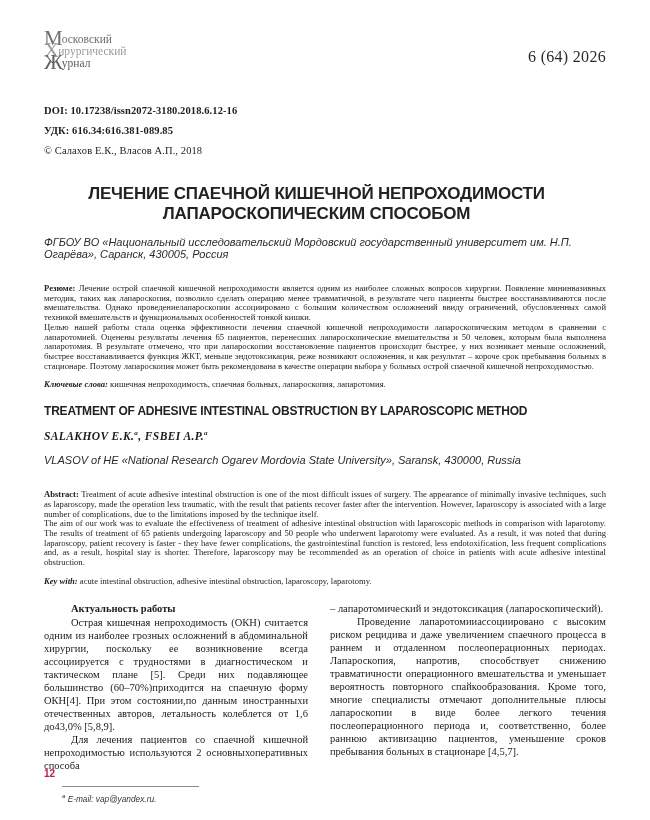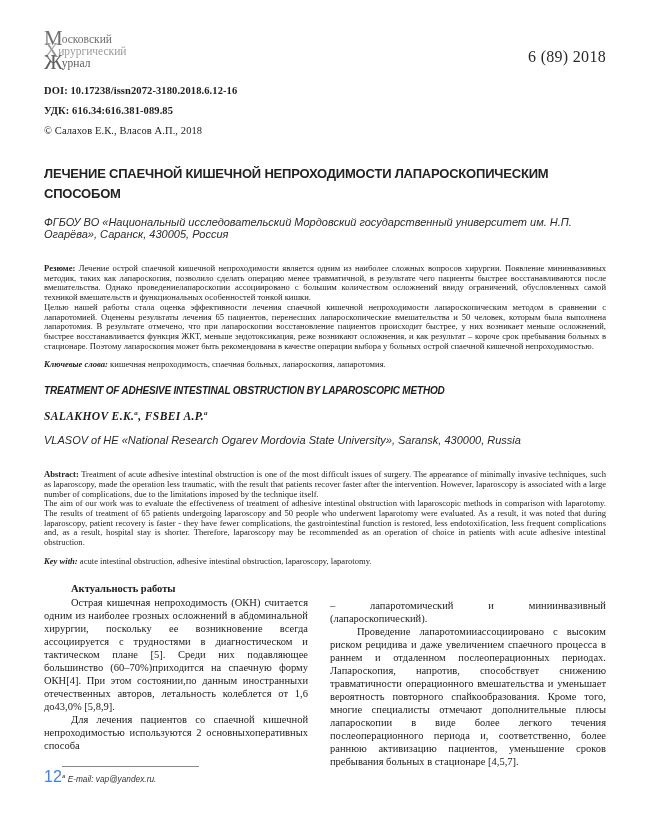--- a/index.html
+++ b/index.html
@@ -12,69 +12,69 @@
   }
   
   .header { display:flex; justify-content:space-between; align-items:center; }
   .logo { line-height:13px; font-size:11.5px; color:#6f6f6f; }
   .logo-line { white-space:nowrap; }
   .logo-initial { font-size:21px; line-height:0; vertical-align:-2px; letter-spacing:-1px; }
   .logo-line-2 { color:#9d9d9d; margin-top:-1px; }
   .logo-line-3 { color:#606060; margin-top:-1px; }
   .issue { font-size:16px; color:#2a2a2a; margin-top:11px; letter-spacing:0.3px; }
   
-  .meta { margin-top:15px; }
+  .meta { margin-top:35px; }
   .meta-line { font-size:10.5px; font-weight:bold; margin-bottom:9px; letter-spacing:0.1px; }
   .meta-line.plain { font-weight:normal; }
   
   .title { font-family:"Liberation Sans", sans-serif; font-weight:bold;
            color:#222; letter-spacing:-0.2px; }
-  .title-ru { margin-top:28px; font-size:13px; line-height:20px; width:545px; }
-  .title-en { margin-top:14px; font-size:10px; line-height:16px; white-space:nowrap;font-style:italic; }
+  .title-ru { margin-top:28px; font-size:17px; line-height:20px; width:545px;text-align:center; }
+  .title-en { margin-top:14px; font-size:12px; line-height:16px; white-space:nowrap; }
   .authors { margin-top:10px; font-size:11.5px; font-weight:bold; font-style:italic; letter-spacing:0.4px; }
   .authors sup { font-size:7px; }
   .authors .sep { white-space:pre; }
   .affil { margin-top:12px; font-family:"Liberation Sans", sans-serif; font-style:italic;
            font-size:11px; color:#2b2b2b; }
   
   .abstract { margin-top:24px; font-size:8.6px; line-height:9.7px; text-align:justify; color:#222; }
   .abstract p { margin:0; }
   .kw { margin-top:8px; font-size:8.6px; color:#222; }
   .kw-label { font-weight:bold; font-style:italic; }
   
   .cols { margin-top:16px; display:flex; gap:22px; font-size:10.5px; line-height:13px;
-          text-align:justify; color:#1b1b1b;align-items:center; }
+          text-align:justify; color:#1b1b1b; }
   .col-left  { width:264px; }
   .col-right { width:276px; }
   .sec-head { font-weight:bold; padding-left:27px; text-align:left; margin-bottom:1px; }
   .cols p { text-indent:27px; }
   .cols p.no-indent { text-indent:0; }
   
   .footnote { margin-top:14px; font-family:"Liberation Sans", sans-serif; font-style:italic;
               font-size:8.3px; color:#333; }
   .footnote-rule { width:137px; border-top:1px solid #8a8a8a; margin-left:18px; margin-bottom:3px; }
   .footnote-text { padding-left:18px; }
   .footnote-text sup { font-size:6px; }
   
   .page-number { position:absolute; left:44px; top:768px;
-                 font-family:"Liberation Sans", sans-serif; font-weight:normal;
-                 font-size:16px; color:#3b82f6; }
+                 font-family:"Liberation Sans", sans-serif; font-weight:bold;
+                 font-size:10px; color:#be185d; }
 </style>
 </head>
 <body>
 
 <div class="page">
 
   <div class="header">
     <div class="logo">
       <div class="logo-line logo-line-1"><span class="logo-initial">М</span><span>осковский</span></div>
       <div class="logo-line logo-line-2"><span class="logo-initial">Х</span><span>ирургический</span></div>
       <div class="logo-line logo-line-3"><span class="logo-initial">Ж</span><span>урнал</span></div>
     </div>
-    <div class="issue">6 (89) 2018</div>
+    <div class="issue">6 (64) 2026</div>
   </div>
 
   <div class="meta">
     <div class="meta-line">DOI: 10.17238/issn2072-3180.2018.6.12-16</div>
     <div class="meta-line">УДК: 616.34:616.381-089.85</div>
     <div class="meta-line plain">© Салахов Е.К., Власов А.П., 2018</div>
   </div>
 
   <h1 class="title title-ru">ЛЕЧЕНИЕ СПАЕЧНОЙ КИШЕЧНОЙ НЕПРОХОДИМОСТИ ЛАПАРОСКОПИЧЕСКИМ СПОСОБОМ</h1>
 
@@ -105,20 +105,20 @@
     <div class="col-left">
       <div class="sec-head">Актуальность работы</div>
       <p>Острая кишечная непроходимость (ОКН) считается одним из наиболее грозных осложнений в абдоминальной хирургии, поскольку ее возникновение всегда ассоциируется с трудностями в диагностическом и тактическом плане [5]. Среди них подавляющее большинство (60–70%)приходится на спаечную форму ОКН[4]. При этом состоянии,по данным иностранныхи отечественных авторов, летальность колеблется от 1,6 до43,0% [5,8,9].</p>
       <p>Для лечения пациентов со спаечной кишечной непроходимостью используются 2 основныхоперативных способа</p>
       <div class="footnote">
         <div class="footnote-rule"></div>
         <div class="footnote-text"><sup>a</sup> <span>E-mail: vap@yandex.ru.</span></div>
       </div>
     </div>
     <div class="col-right">
-      <p class="no-indent">– лапаротомический и миниинвазивный (лапароскопический).</p>
+      <p class="no-indent">– лапаротомический и эндотоксикация (лапароскопический).</p>
       <p>Проведение лапаротомииассоциировано с высоким риском рецидива и даже увеличением спаечного процесса в раннем и отдаленном послеоперационных периодах. Лапароскопия, напротив, способствует снижению травматичности операционного вмешательства и уменьшает вероятность повторного спайкообразования. Кроме того, многие специалисты отмечают дополнительные плюсы лапароскопии в виде более легкого течения послеоперационного периода и, соответственно, более раннюю активизацию пациентов, уменьшение сроков пребывания больных в стационаре [4,5,7].</p>
     </div>
   </div>
 
   <div class="page-number">12</div>
 
 </div>
 
 </body></html>

